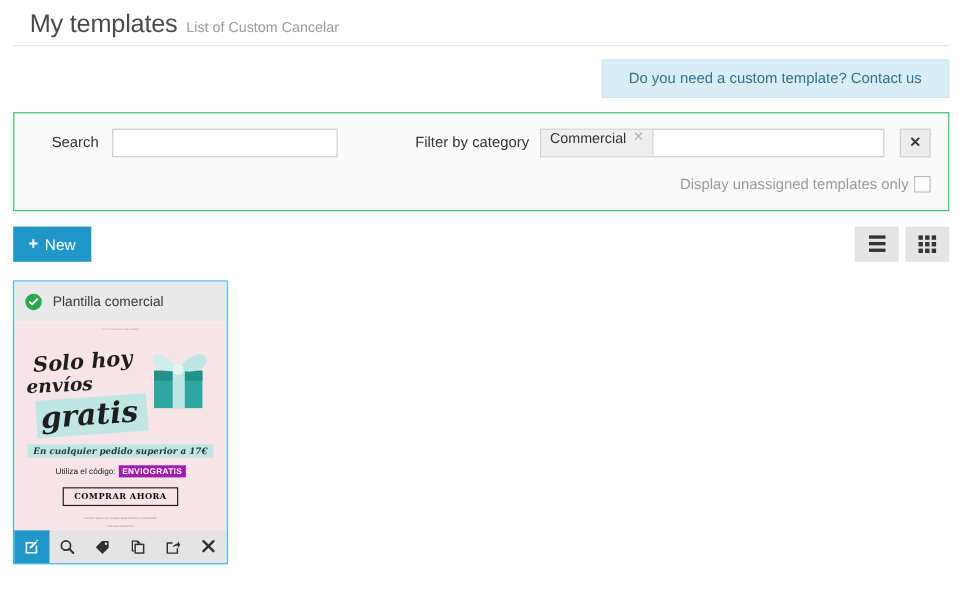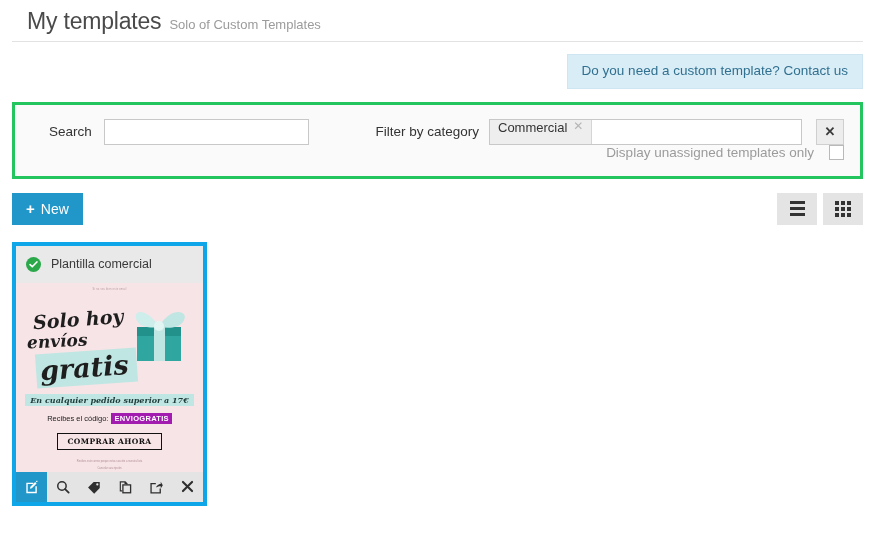--- a/index.html
+++ b/index.html
@@ -39,30 +39,30 @@
   .banner-row {
     display: flex;
     justify-content: flex-end;
     padding: 12px 12px 0 12px;
   }
   .contact-banner {
     background: #d9edf7;
     border: 1px solid #cfe6f2;
     color: #31708f;
     font-size: 13.5px;
-    padding: 9px 14px;
+    padding: 9px 24px;
     line-height: 1.1;
     cursor: pointer;
   }
 
   
   .filter-panel {
     margin: 13px 12px 0 12px;
     background: #fafafa;
-    border: 3px solid #22c55e;
+    border: 1px solid #22c55e;
     padding: 14px 16px 16px 16px;
   }
   .filter-row {
     display: flex;
     align-items: center;
     gap: 0;
   }
   .search-group {
     display: flex;
     align-items: center;
@@ -137,21 +137,22 @@
     font-size: 13px;
     color: #3a3a3a;
     cursor: pointer;
     font-weight: bold;
     margin-left: 4px;
   }
   .unassigned-row {
     display: flex;
     align-items: center;
     justify-content: flex-end;
-    gap: 15px;
+    gap: 5px;
+    margin-top: 17px;
   }
   .unassigned-label {
     font-size: 13.5px;
     color: #9b9b9b;
   }
   .checkbox {
     width: 15px;
     height: 15px;
     border: 1px solid #b9b9b9;
     background: #fff;
@@ -205,21 +206,21 @@
 
   
   .cards {
     margin: 17px 12px 0 12px;
     display: flex;
     flex-wrap: wrap;
     gap: 14px;
   }
   .card {
     width: 195px;
-    border: 4px solid #0ea5e9;
+    border: 1px solid #0ea5e9;
     background: #fff;
   }
   .card-head {
     height: 37px;
     background: #e9e9e9;
     display: flex;
     align-items: center;
     padding: 0 10px;
     gap: 10px;
   }
@@ -341,21 +342,21 @@
   .act.primary { background: #2196c9; color: #fff; }
   .act svg { display: block; }
 </style>
 </head>
 <body>
 
 <div class="page">
 
   <div class="page-header">
     <div class="page-title">My templates</div>
-    <div class="page-subtitle">Solo of Custom Templates</div>
+    <div class="page-subtitle">List of Custom Cancelar</div>
   </div>
 
   <div class="banner-row">
     <div class="contact-banner">Do you need a custom template? Contact us</div>
   </div>
 
   <div class="filter-panel">
     <div class="filter-row">
 
       <div class="search-group">
@@ -441,21 +442,21 @@
               <path d="M38 28 C 26 8, 10 10, 16 22 C 20 29, 32 29, 38 28 Z" fill="#cdeeea"></path>
               <path d="M38 28 C 50 6, 70 12, 62 23 C 57 30, 46 29, 38 28 Z" fill="#bfe6e2"></path>
               <circle cx="38" cy="27" r="5" fill="#e3f5f2"></circle>
             </svg>
           </span>
         </div>
 
         <div class="line-cyan">En cualquier pedido superior a 17€</div>
 
         <div class="code-line">
-          <span>Recibes el código:</span>
+          <span>Utiliza el código:</span>
           <span class="code-chip">ENVIOGRATIS</span>
         </div>
 
         <div class="cta">COMPRAR AHORA</div>
 
         <div class="micro-bottom">
           <div>Recibes este correo porque estas suscrito a nuestra lista</div>
           <div>Cancelar suscripción</div>
         </div>
       </div>

